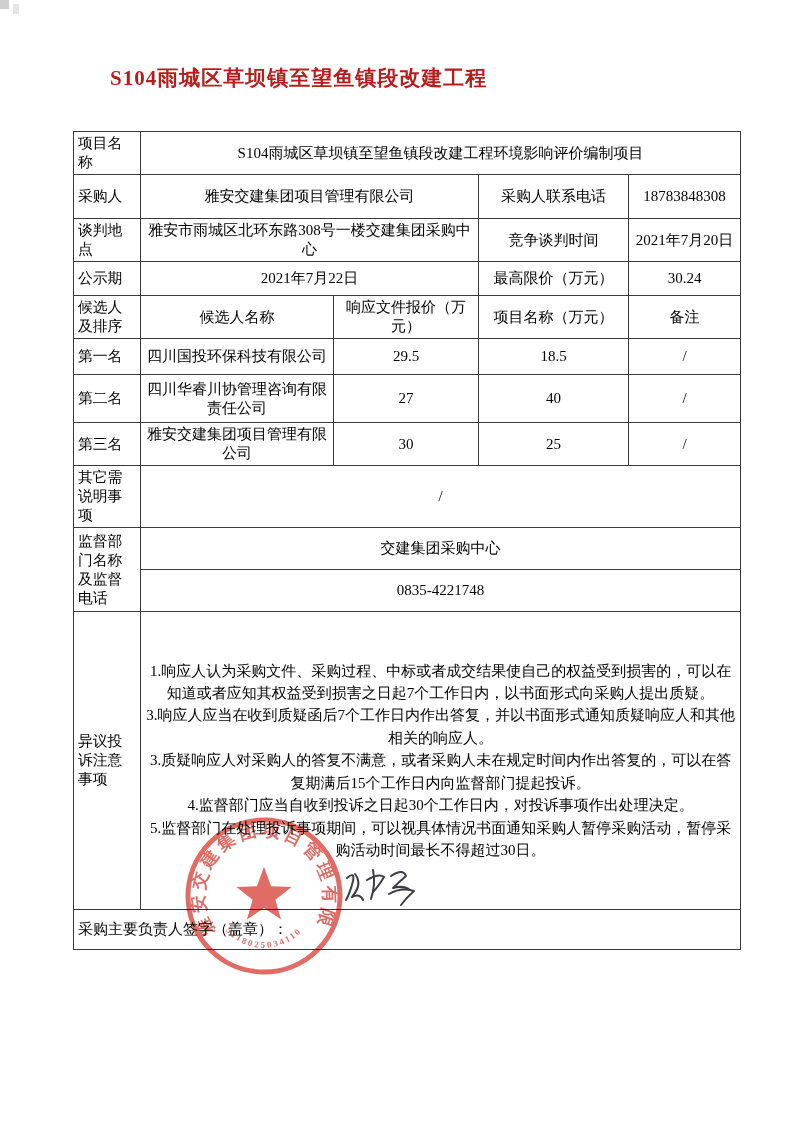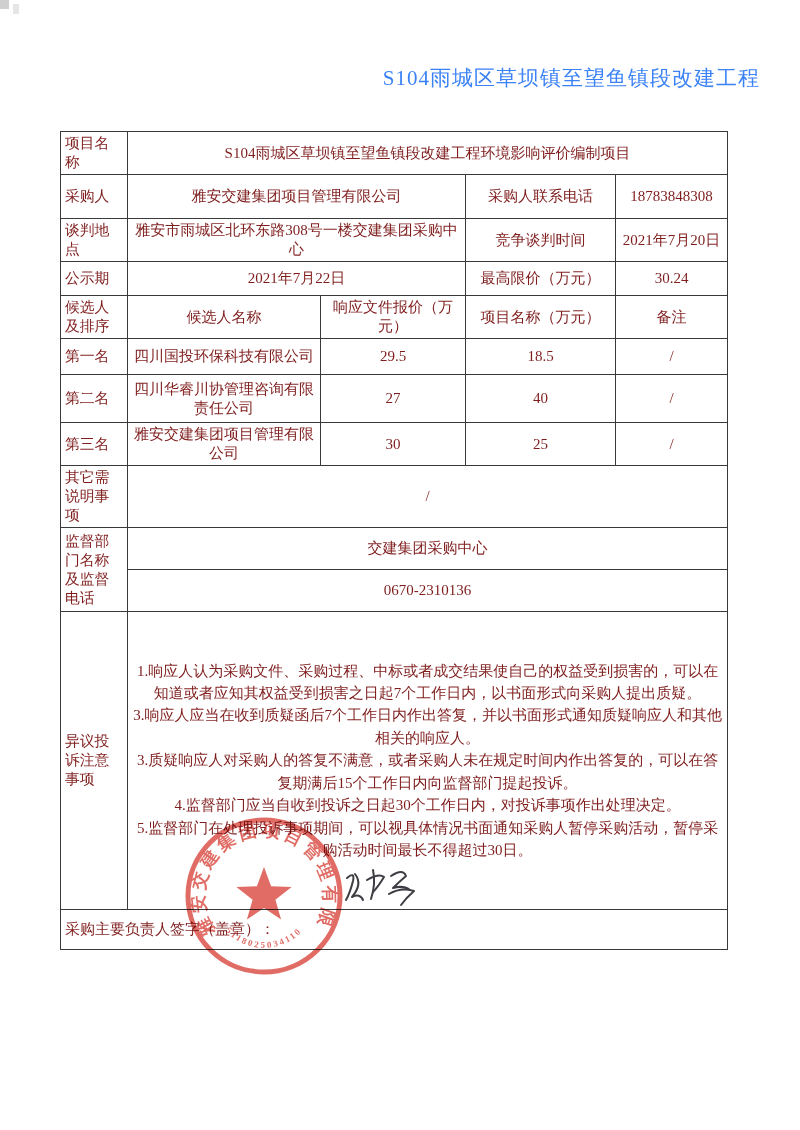--- a/index.html
+++ b/index.html
@@ -5,27 +5,27 @@
   html,body{margin:0;padding:0;background:#ffffff;}
   .page{
     position:relative;width:800px;height:1130px;background:#ffffff;
     font-family:"Liberation Serif","DejaVu Serif",serif;color:#1c1c1c;overflow:hidden;
   }
   .artifact{position:absolute;}
   .a1{left:0;top:0;width:9px;height:9px;background:#cfcfcf;}
   .a2{left:13px;top:4px;width:6px;height:10px;background:#e6e6e6;}
 
   .title{
-    position:absolute;left:110px;top:62px;width:650px;text-align:right;
-    font-size:21px;font-weight:400;line-height:32px;letter-spacing:1px;color:#3b82f6;
+    position:absolute;left:110px;top:62px;width:650px;text-align:left;
+    font-size:21px;font-weight:700;line-height:32px;letter-spacing:1px;color:#b91c1c;
   }
 
   table.doc{
-    position:absolute;left:60px;top:131px;width:667px;
-    border-collapse:collapse;table-layout:fixed;font-size:15px;color:#7f1d1d;
+    position:absolute;left:73px;top:131px;width:667px;
+    border-collapse:collapse;table-layout:fixed;font-size:15px;color:#000000;
   }
   .doc td{
     border:1.6px solid #3a3a3a;vertical-align:middle;
     padding:2px 4px;line-height:19px;word-break:break-all;
   }
   .lab{font-size:14.8px;padding:2px 3px;text-align:left;}
   .c{text-align:center;margin-left:20px;}
   .l{text-align:center;padding-left:7px;}
   .obj{padding:4px 8px;}
   .obj-item{line-height:22.4px;text-align:center;}
@@ -110,21 +110,21 @@
     </tr>
     <tr style="height:38px">
       <td class="lab">其它需说明事项</td>
       <td colspan="4" class="c">/</td>
     </tr>
     <tr style="height:42px">
       <td class="lab" rowspan="2">监督部门名称及监督电话</td>
       <td colspan="4" class="c">交建集团采购中心</td>
     </tr>
     <tr style="height:42px">
-      <td colspan="4" class="c">0670-2310136</td>
+      <td colspan="4" class="c">0835-4221748</td>
     </tr>
     <tr style="height:298px">
       <td class="lab">异议投诉注意事项</td>
       <td colspan="4" class="obj">
         <div class="obj-item">1.响应人认为采购文件、采购过程、中标或者成交结果使自己的权益受到损害的，可以在知道或者应知其权益受到损害之日起7个工作日内，以书面形式向采购人提出质疑。</div>
         <div class="obj-item">3.响应人应当在收到质疑函后7个工作日内作出答复，并以书面形式通知质疑响应人和其他相关的响应人。</div>
         <div class="obj-item">3.质疑响应人对采购人的答复不满意，或者采购人未在规定时间内作出答复的，可以在答复期满后15个工作日内向监督部门提起投诉。</div>
         <div class="obj-item">4.监督部门应当自收到投诉之日起30个工作日内，对投诉事项作出处理决定。</div>
         <div class="obj-item">5.监督部门在处理投诉事项期间，可以视具体情况书面通知采购人暂停采购活动，暂停采购活动时间最长不得超过30日。</div>
       </td>

